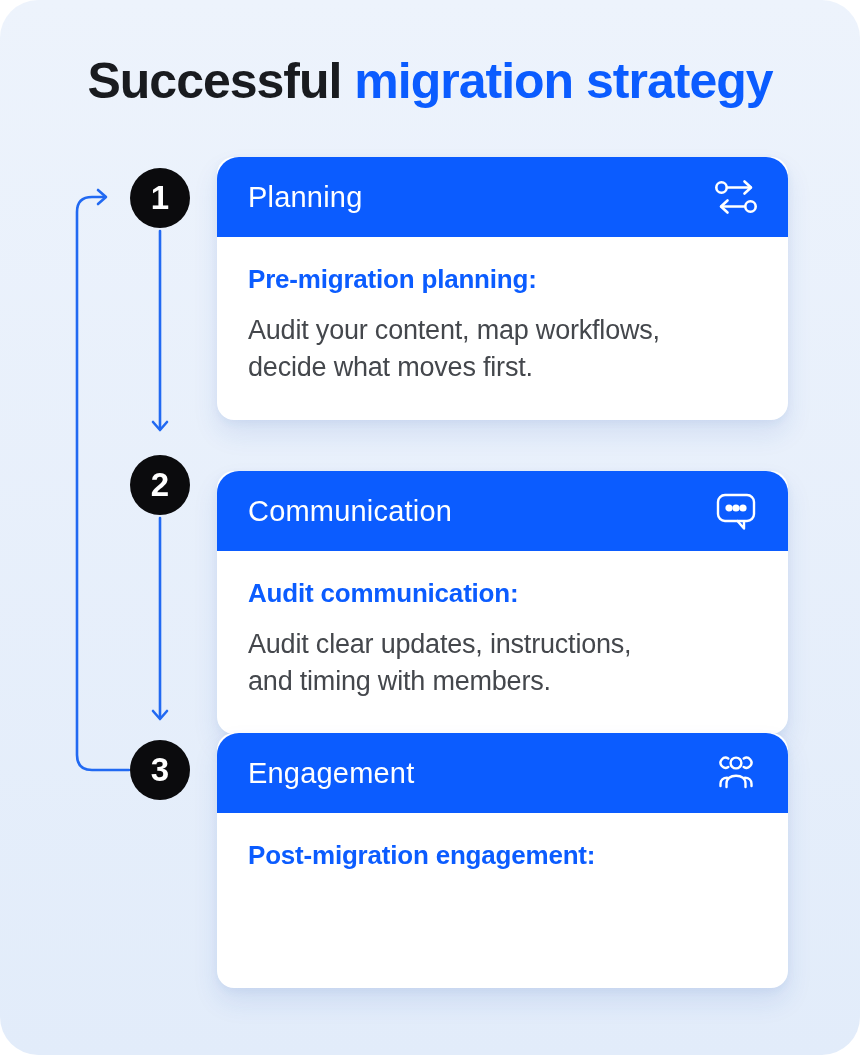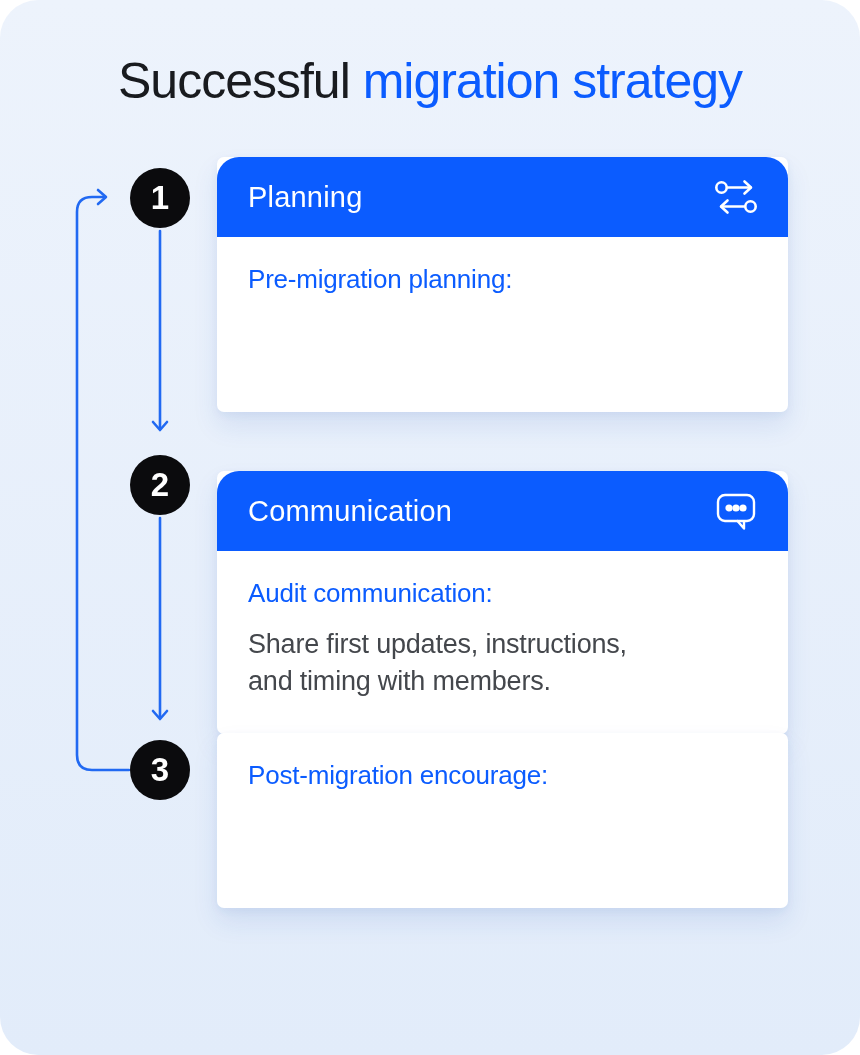--- a/index.html
+++ b/index.html
@@ -20,21 +20,21 @@
   }
   .canvas{
     position:absolute;inset:0;
     width:860px;height:1055px;
     border-radius:38px;
     background:linear-gradient(180deg,var(--canvas-top) 0%,var(--canvas-bottom) 100%);
   }
   .page-title{
     position:absolute;top:52px;left:0;width:100%;
     text-align:center;
-    font-size:50px;font-weight:400;letter-spacing:-1px;
+    font-size:50px;font-weight:700;letter-spacing:-1px;
     color:var(--title-dark);
   }
   .page-title .hl{color:var(--accent);}
   .connectors{
     position:absolute;left:0;top:0;width:860px;height:1055px;
     pointer-events:none;
   }
   .connectors path, .connectors polyline{
     fill:none;stroke:var(--arrow);stroke-width:2.6;
     stroke-linecap:round;stroke-linejoin:round;
@@ -43,21 +43,21 @@
     position:absolute;left:130px;width:60px;height:60px;
     background:var(--circle-black);border-radius:50%;
     display:flex;align-items:center;justify-content:center;
     color:#ffffff;font-size:33px;font-weight:600;
   }
   .num-circle.n1{top:168px;}
   .num-circle.n2{top:455px;}
   .num-circle.n3{top:740px;}
   .card{
     position:absolute;left:217px;width:571px;
-    border-radius:7px;
+    border-radius:17px;
     background:var(--card-white);
     box-shadow:0 14px 26px rgba(33,80,175,0.10),0 3px 8px rgba(33,80,175,0.06);
   }
   .card.c1{top:157px;}
   .card.c2{top:471px;}
   .card.c3{top:733px;}
   .card-head{
     height:80px;background:var(--accent);
     border-radius:22px 22px 0 0;
     display:flex;align-items:center;justify-content:space-between;
@@ -66,21 +66,21 @@
   .card-head .step-title{
     color:#ffffff;font-size:29px;font-weight:500;letter-spacing:0.2px;
   }
   .head-icon{width:48px;height:48px;display:block;flex:0 0 auto;}
   .head-icon svg{width:48px;height:48px;display:block;}
   .head-icon svg *{stroke:#ffffff;}
   .card-body{
     padding:27px 32px 34px 31px;min-height:175px;
   }
   .subtitle{
-    color:var(--accent);font-size:26px;font-weight:400;letter-spacing:-0.2px;
+    color:var(--accent);font-size:26px;font-weight:700;letter-spacing:-0.2px;
     margin-bottom:17px;
   }
   .desc{
     color:var(--body-gray);font-size:27px;font-weight:400;line-height:37px;
     letter-spacing:-0.2px;white-space:pre-line;
   }
 </style>
 </head>
 <body>
 
@@ -119,42 +119,57 @@
           <path d="M15.5 14.5 H38.5"></path>
           <polyline points="32.5,8.5 39,14.5 32.5,20.5" fill="none"></polyline>
           <circle cx="38.5" cy="33.5" r="5.2"></circle>
           <path d="M32.5 33.5 H9.5"></path>
           <polyline points="15.5,27.5 9,33.5 15.5,39.5" fill="none"></polyline>
         </svg>
       </span>
     </header>
     <div class="card-body">
       <p class="subtitle">Pre-migration planning:</p>
+      <p class="desc">Audit your content, map workflows,
+decide what moves first.</p>
     </div>
   </section>
 
   <section class="card c2">
     <header class="card-head">
       <span class="step-title">Communication</span>
       <span class="head-icon">
         <svg viewBox="0 0 48 48" fill="none" stroke-width="2.4" stroke-linecap="round" stroke-linejoin="round">
           <rect x="6" y="8" width="36" height="26" rx="7"></rect>
           <circle cx="17" cy="21" r="2.4" fill="#ffffff" stroke="none"></circle>
           <circle cx="24" cy="21" r="2.4" fill="#ffffff" stroke="none"></circle>
           <circle cx="31" cy="21" r="2.4" fill="#ffffff" stroke="none"></circle>
           <path d="M25.5 34 L32 41.5 L32 34.4"></path>
         </svg>
       </span>
     </header>
     <div class="card-body">
       <p class="subtitle">Audit communication:</p>
-      <p class="desc">Share first updates, instructions,
+      <p class="desc">Audit clear updates, instructions,
 and timing with members.</p>
     </div>
   </section>
 
   <section class="card c3">
+    <header class="card-head">
+      <span class="step-title">Engagement</span>
+      <span class="head-icon">
+        <svg viewBox="0 0 48 48" fill="none" stroke-width="2.4" stroke-linecap="round" stroke-linejoin="round">
+          <circle cx="24" cy="14" r="5.4"></circle>
+          <path d="M14.5 38 V34.5 C14.5 29.6 18.5 26.8 24 26.8 C29.5 26.8 33.5 29.6 33.5 34.5 V38"></path>
+          <path d="M16.3 9.6 A5 5 0 1 0 16.3 18"></path>
+          <path d="M31.7 9.6 A5 5 0 1 1 31.7 18"></path>
+          <path d="M8.5 37 V34.8 C8.5 31 11.2 28.8 15 28.8"></path>
+          <path d="M39.5 37 V34.8 C39.5 31 36.8 28.8 33 28.8"></path>
+        </svg>
+      </span>
+    </header>
     <div class="card-body">
-      <p class="subtitle">Post-migration encourage:</p>
+      <p class="subtitle">Post-migration engagement:</p>
     </div>
   </section>
 
 </div>
 
 </body></html>

